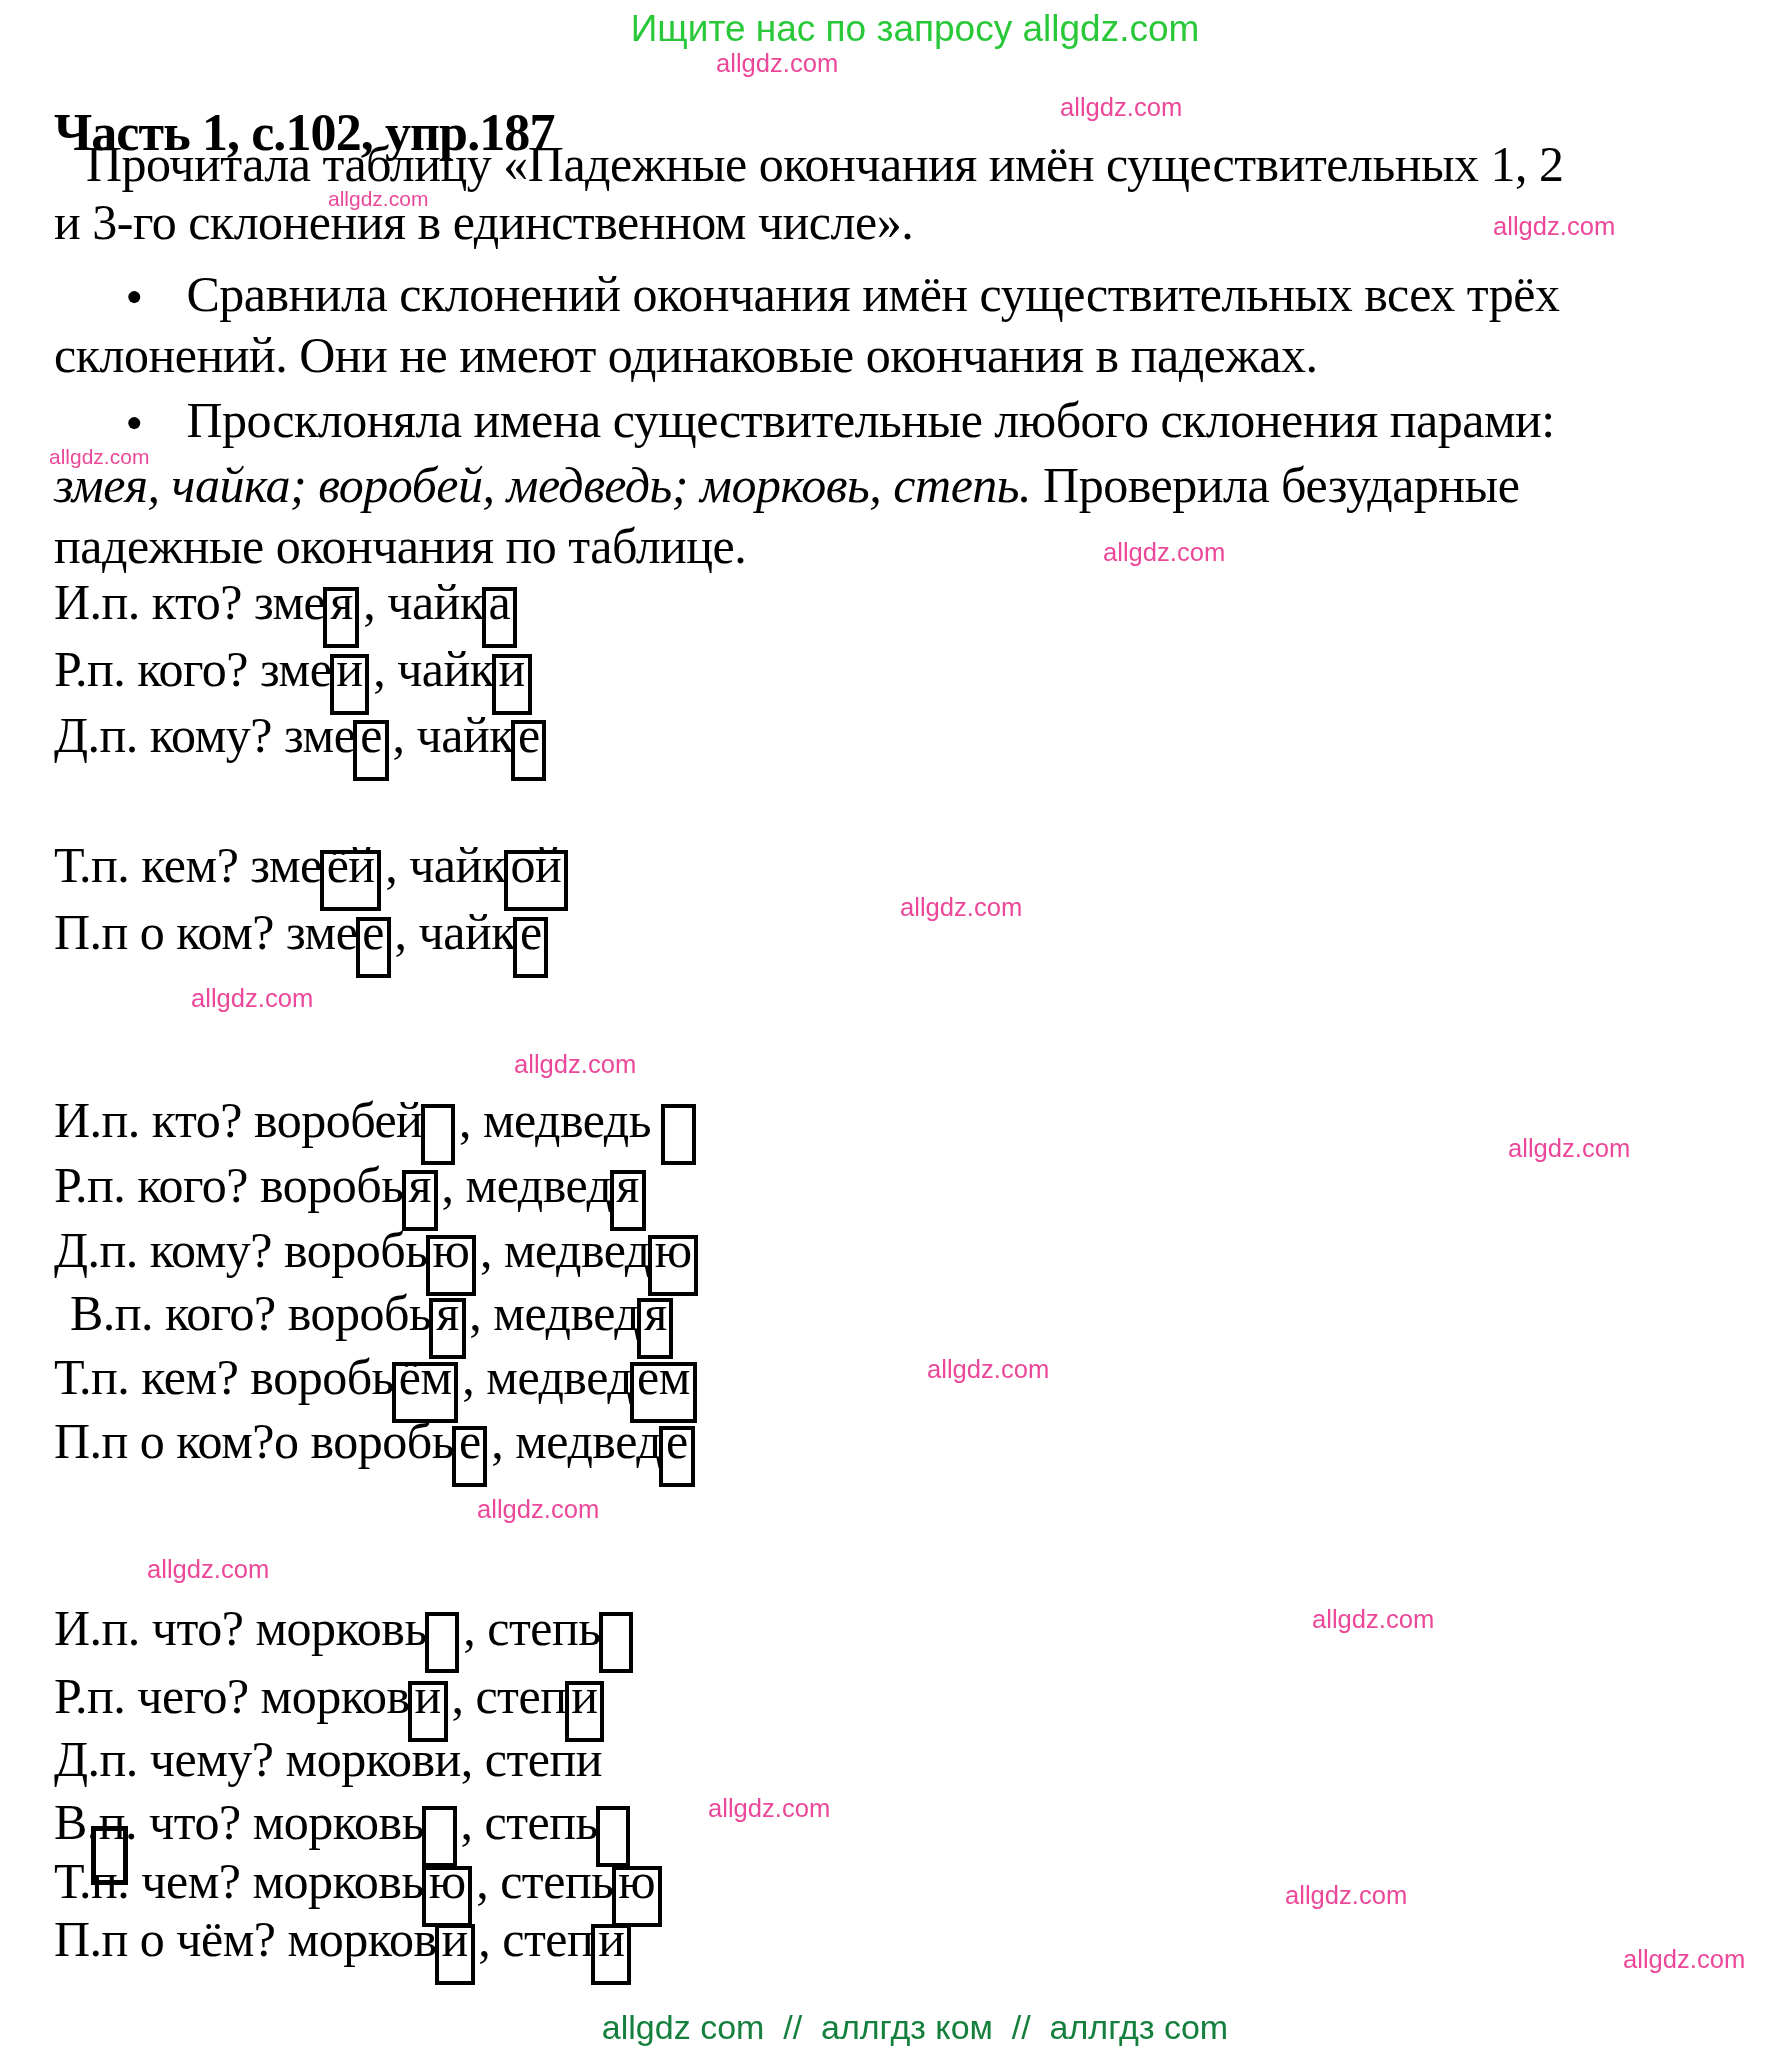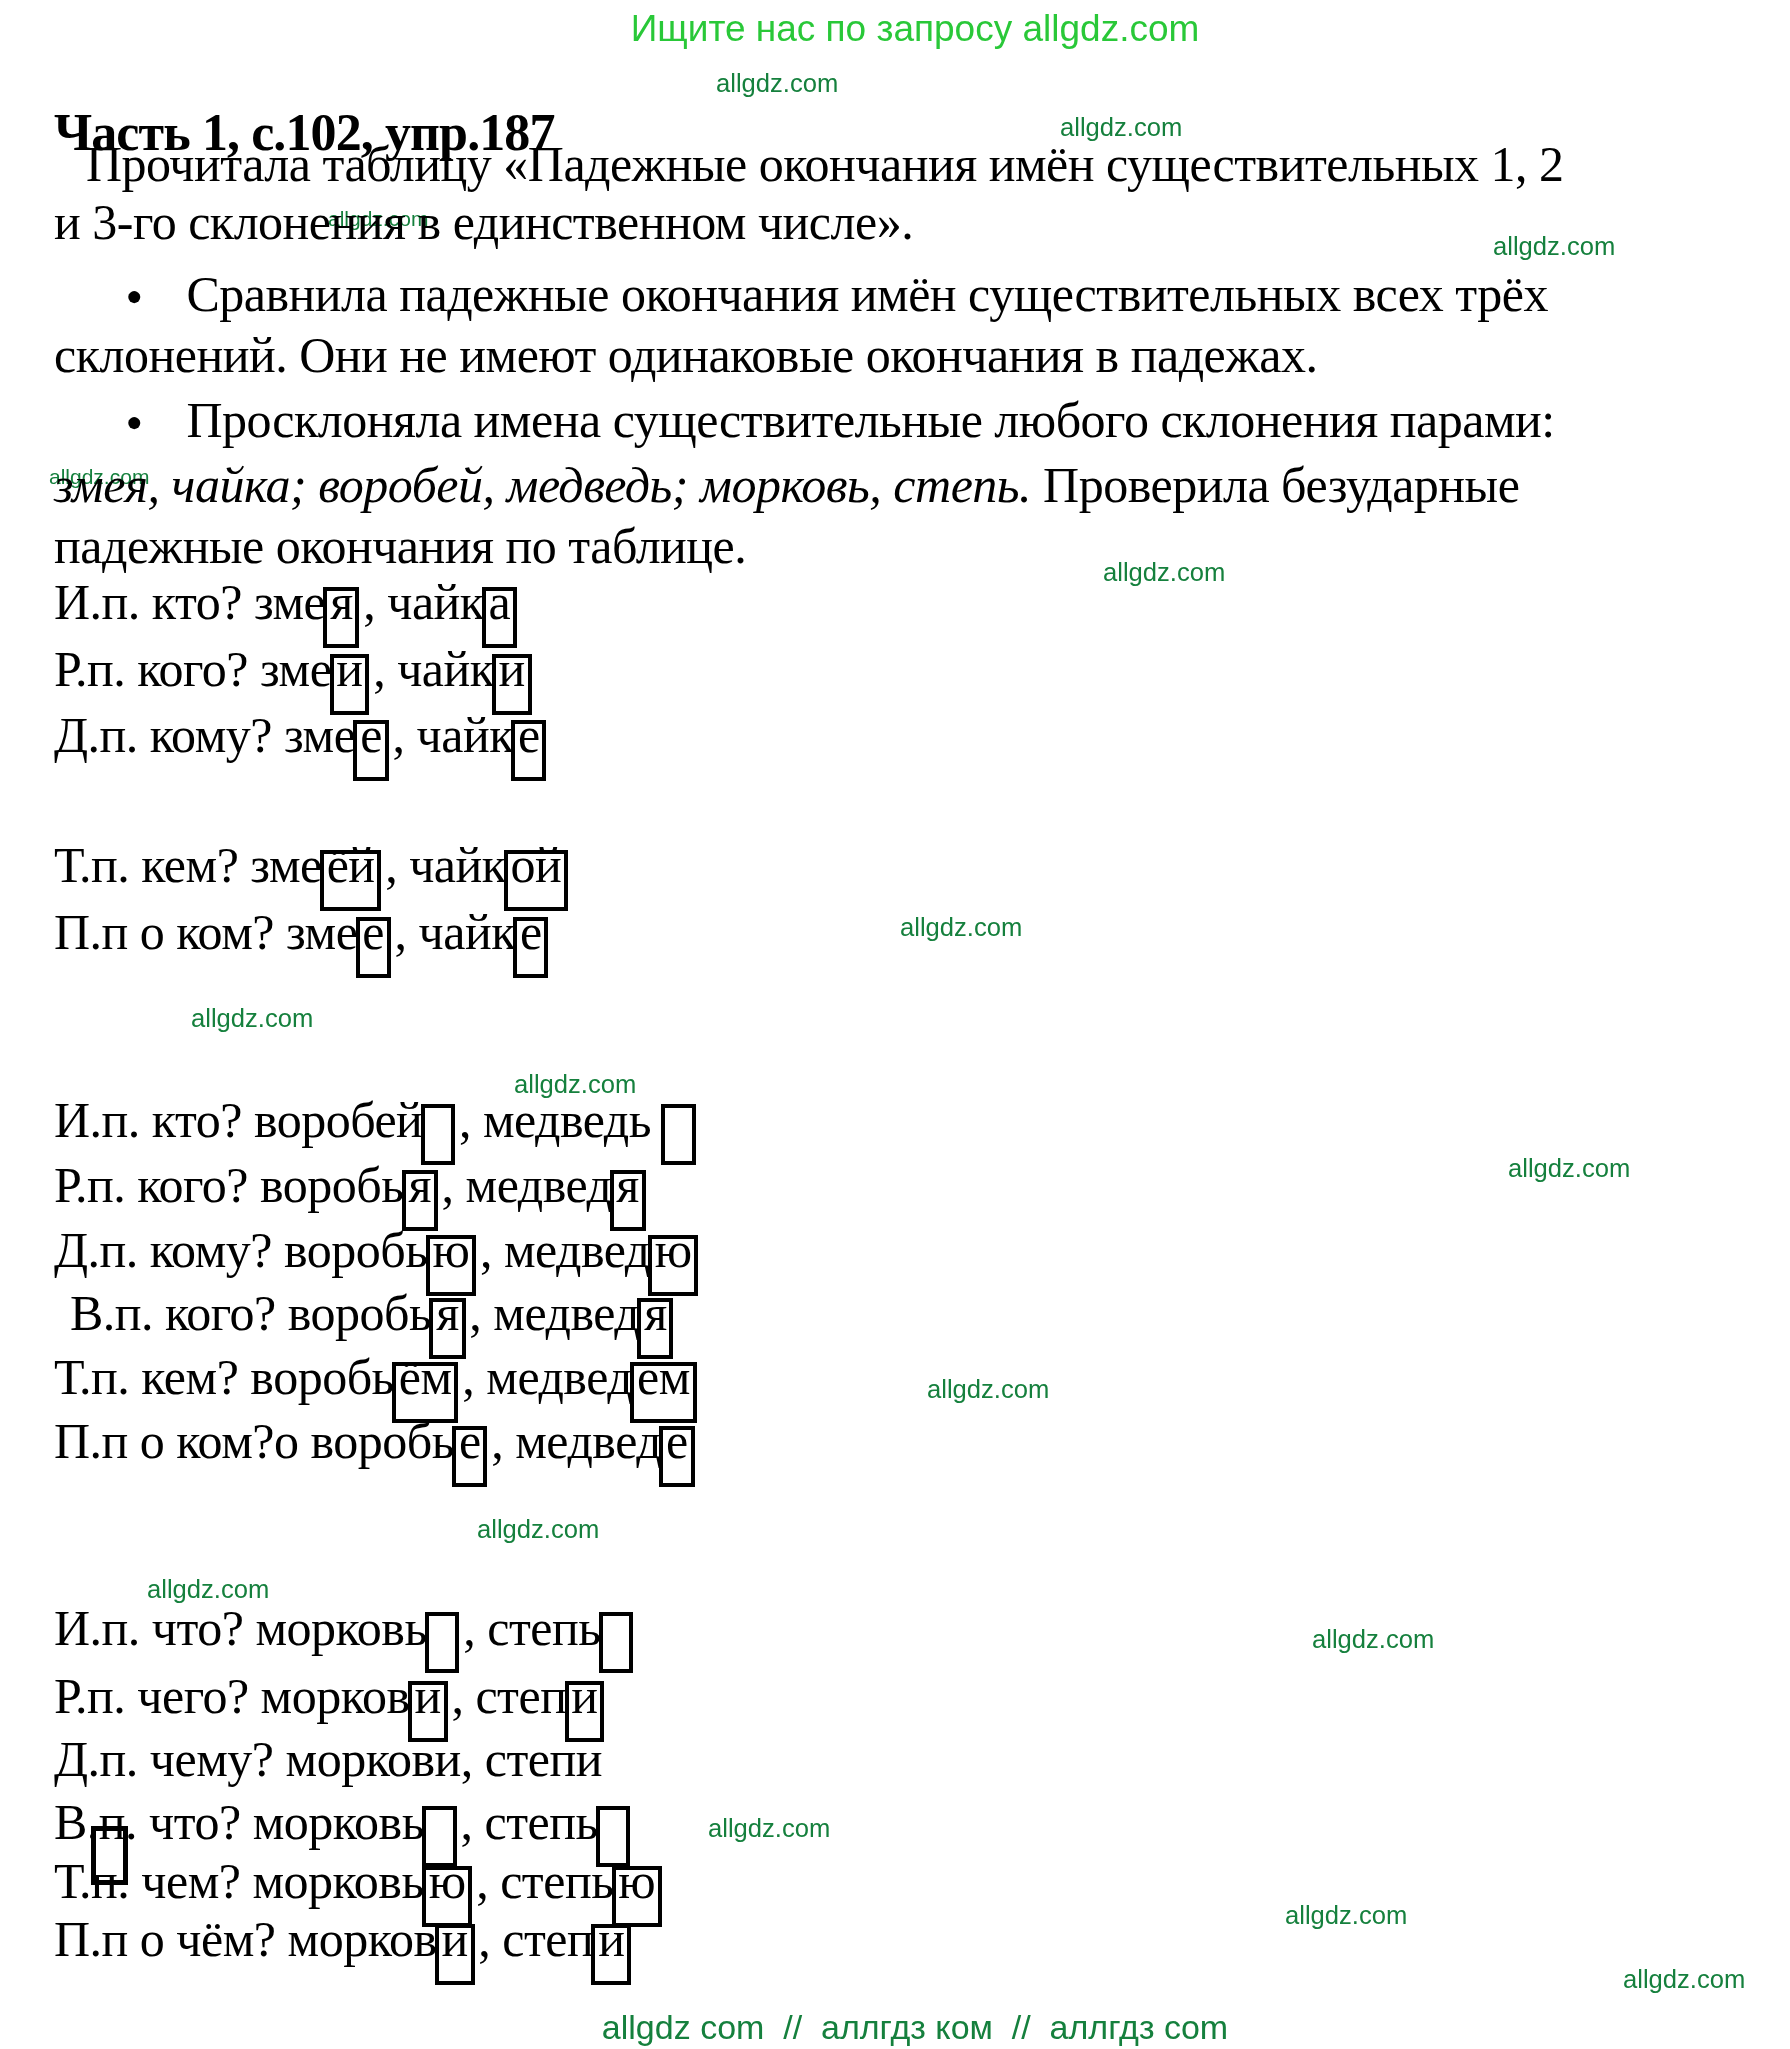--- a/index.html
+++ b/index.html
@@ -19,23 +19,22 @@
     text-align: center;
     font-family: "Liberation Sans", sans-serif;
     font-size: 37px;
     color: #29c838;
     white-space: pre;
   }
   .wm {
     position: absolute;
     font-family: "Liberation Sans", sans-serif;
     font-size: 25.6px;
-    color: #15803d;
+    color: #ec4899;
     white-space: nowrap;
-    margin-top: 20px;
   }
   .wm.sm { font-size: 21px; }
   .title {
     position: absolute;
     left: 54px; top: 68px;
     font-size: 52px;
     font-weight: bold;
     white-space: pre;
     letter-spacing: -0.9px;
   }
@@ -106,21 +105,21 @@
   <span class="wm" style="left:1312px; top:1605px;">allgdz.com</span>
   <span class="wm" style="left:708px;  top:1794px;">allgdz.com</span>
   <span class="wm" style="left:1285px; top:1881px;">allgdz.com</span>
   <span class="wm" style="left:1623px; top:1945px;">allgdz.com</span>
 
   <h1 class="title">Часть 1, с.102, упр.187</h1>
 
   <div class="line" style="top:139px;margin-left:32px;">Прочитала таблицу «Падежные окончания имён существительных 1, 2</div>
   <div class="line" style="top:197px;">и 3-го склонения в единственном числе».</div>
 
-  <div class="line" style="top:269px;"><span class="marker">●</span><span>Сравнила падежные окончания имён существительных всех трёх</span></div>
+  <div class="line" style="top:269px;"><span class="marker">●</span><span>Сравнила склонений окончания имён существительных всех трёх</span></div>
   <div class="line" style="top:330px;">склонений. Они не имеют одинаковые окончания в падежах.</div>
 
   <div class="line" style="top:395px;"><span class="marker">●</span><span>Просклоняла имена существительные любого склонения парами:</span></div>
   <div class="line" style="top:460px;"><span class="it">змея, чайка; воробей, медведь; морковь, степь.</span><span> Проверила безударные</span></div>
   <div class="line" style="top:521px;">падежные окончания по таблице.</div>
 
   <div class="line row" style="top:577px;"><span>И.п. кто? зме</span><span class="end">я</span><span>, чайк</span><span class="end">а</span></div>
   <div class="line row" style="top:644px;"><span>Р.п. кого? зме</span><span class="end">и</span><span>, чайк</span><span class="end">и</span></div>
   <div class="line row" style="top:710px;"><span>Д.п. кому? зме</span><span class="end">е</span><span>, чайк</span><span class="end">е</span></div>
   <div class="line row" style="top:840px;"><span>Т.п. кем? зме</span><span class="end">ёй</span><span>, чайк</span><span class="end">ой</span></div>

